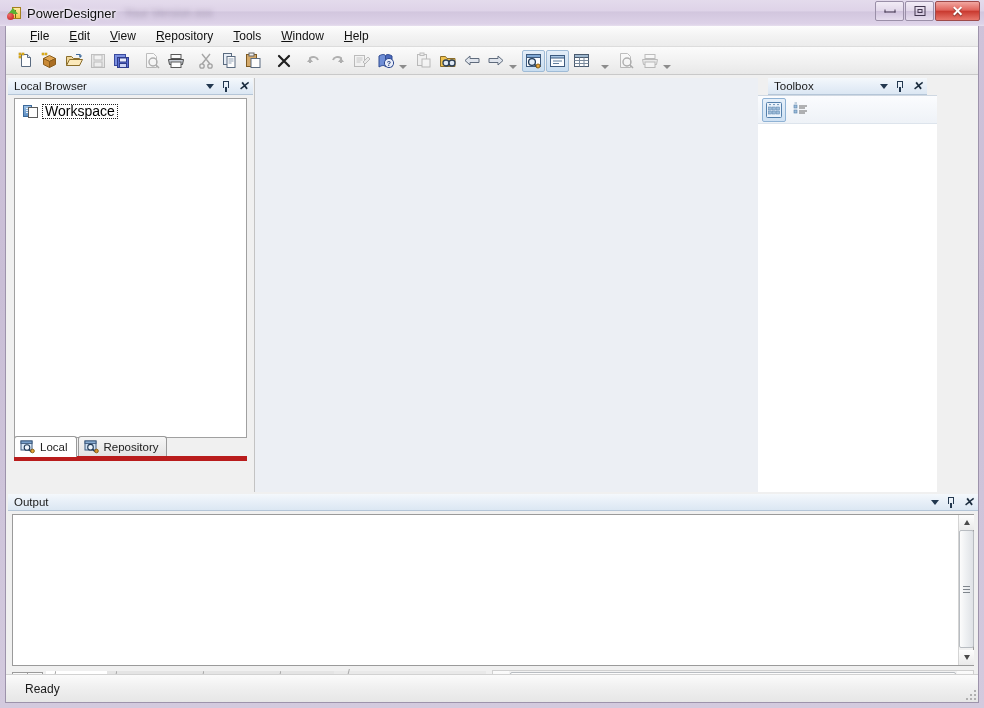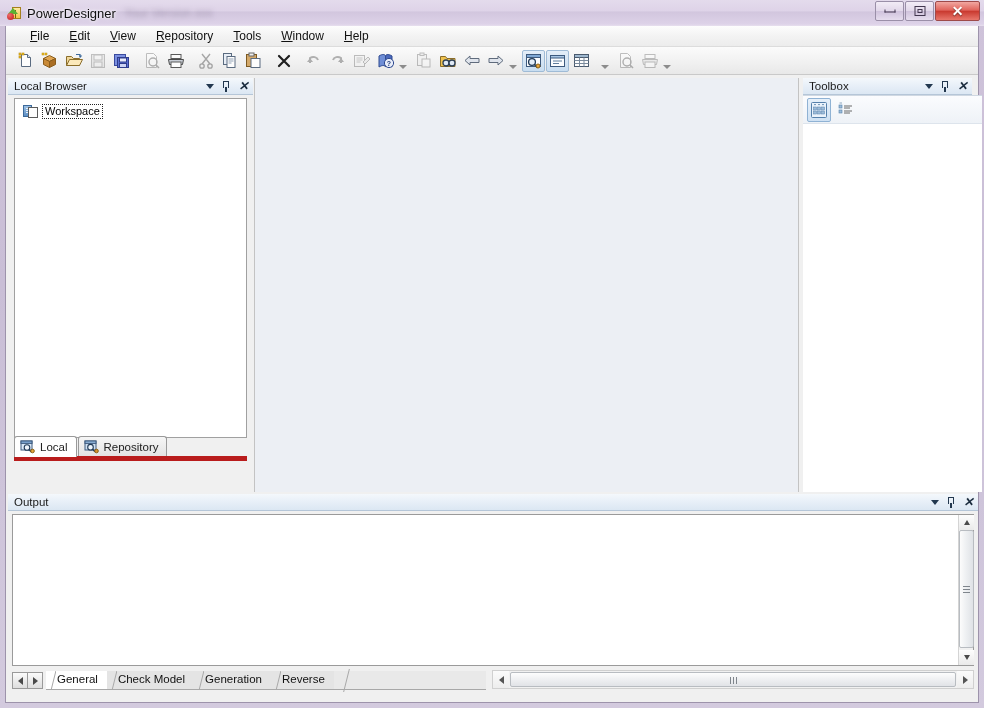--- a/index.html
+++ b/index.html
@@ -323,21 +323,21 @@
   }
   .ws-icon .front {
     position: absolute;
     left: 5px; top: 3px;
     width: 10px; height: 11px;
     background: #fdfdfd;
     border: 1px solid #5b5b5b;
     box-sizing: border-box;
   }
   .tree-label {
-    font-size: 11px;
+    font-size: 14px;
     padding: 0 2px;
     border: 1px dotted #222;
     line-height: 13px;
     background: #fff;
   }
 
   .ob-tabs {
     position: absolute;
     left: 6px; top: 362px;
     width: 233px;
@@ -384,25 +384,26 @@
     height: 414px;
     background: #eceff4;
     border-left: 1px solid #c3c3c3;
     border-right: 1px solid #c3c3c3;
     box-sizing: border-box;
   }
 
   
   .toolbox {
     position: absolute;
-    left: 797px; top: 52px;
+    left: 752px; top: 52px;
     width: 169px;
     height: 414px;
     background: #f0f0f0;
     box-sizing: border-box;
+    padding-left: 10px;
   }
   .tbx-body {
     position: absolute;
     left: 0; top: 17px;
     width: 179px;
     height: 397px;
     background: #fff;
     border-top: 1px solid #cfd8e2;
     box-sizing: border-box;
   }
@@ -1067,15 +1068,26 @@
           <div class="hs-thumb">
             <span class="grip-h"><i></i><i></i><i></i></span>
           </div>
         </div>
         <div class="hs-arrow">
             <i class="r"></i>
           </div>
       </div>
     </div>
 
+    <div class="statusbar">
+      <span>Ready</span>
+      <span class="resize-grip">
+        <i style="right:0;bottom:0;"></i>
+          <i style="right:4px;bottom:0;"></i>
+          <i style="right:8px;bottom:0;"></i>
+        <i style="right:0;bottom:4px;"></i>
+          <i style="right:4px;bottom:4px;"></i>
+        <i style="right:0;bottom:8px;"></i>
+      </span>
+    </div>
 
   </div>
 </div>
 
 </body></html>

